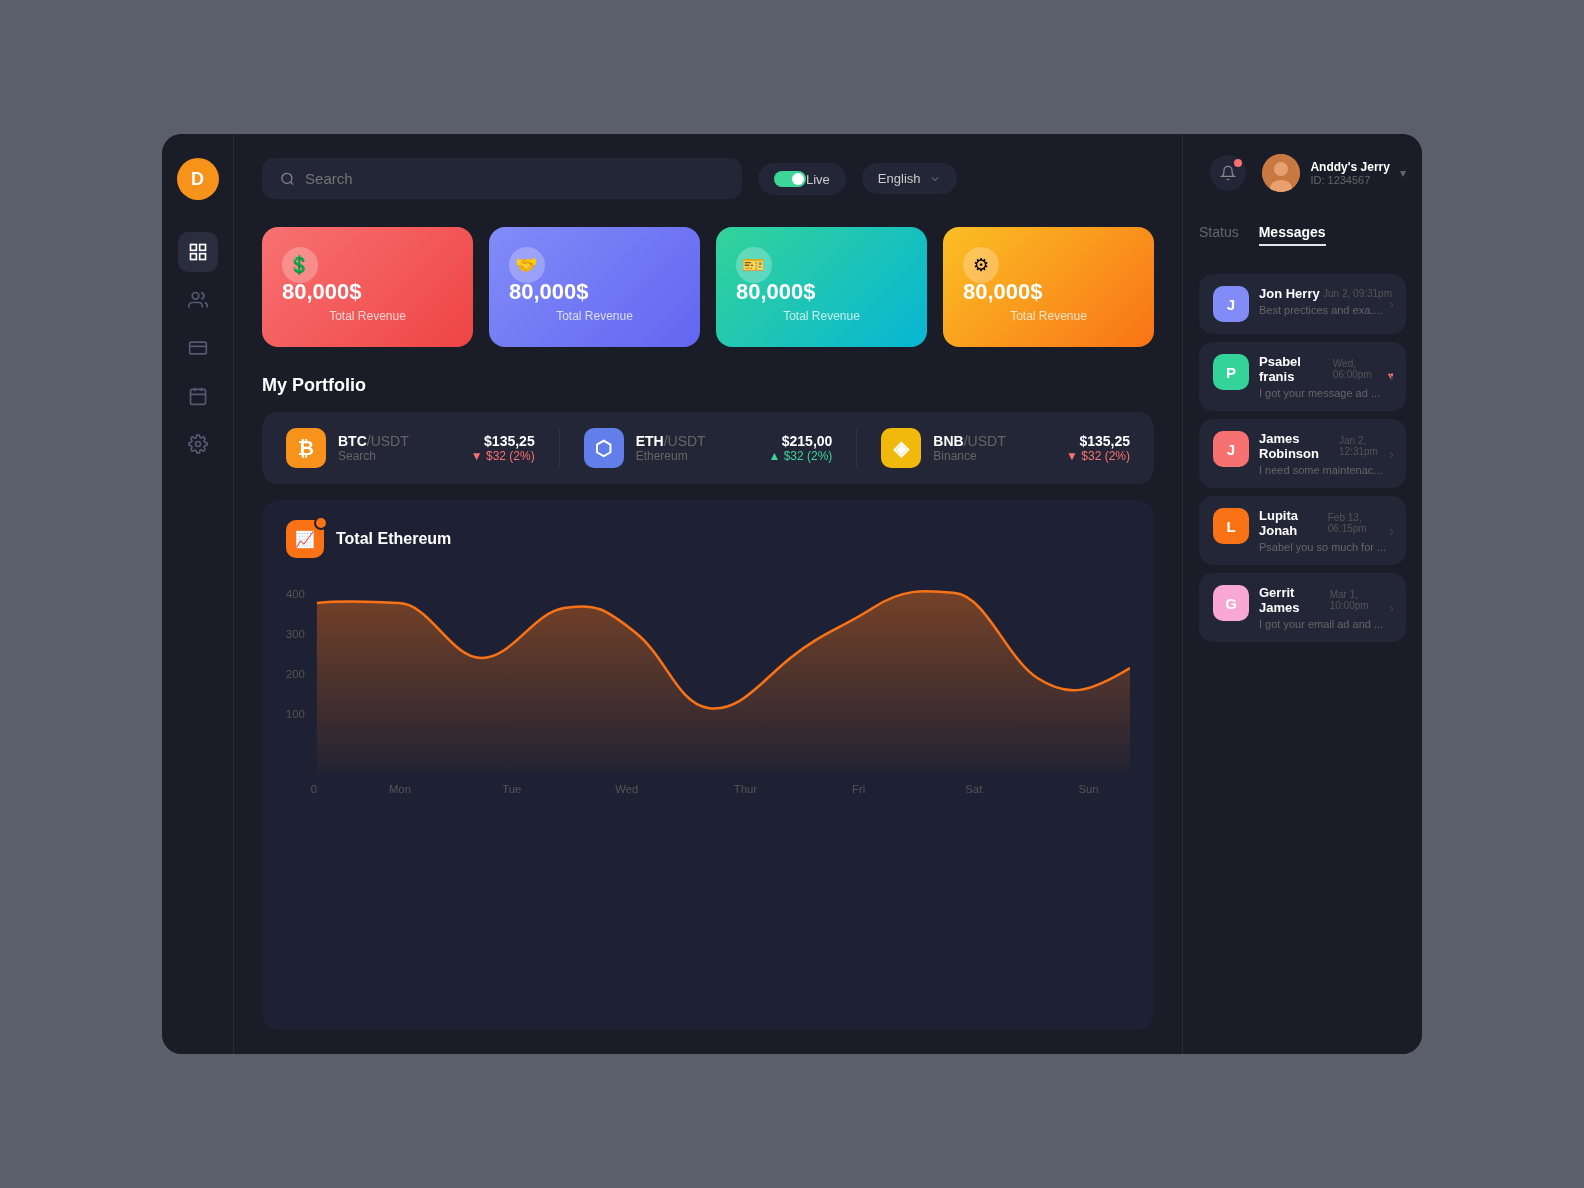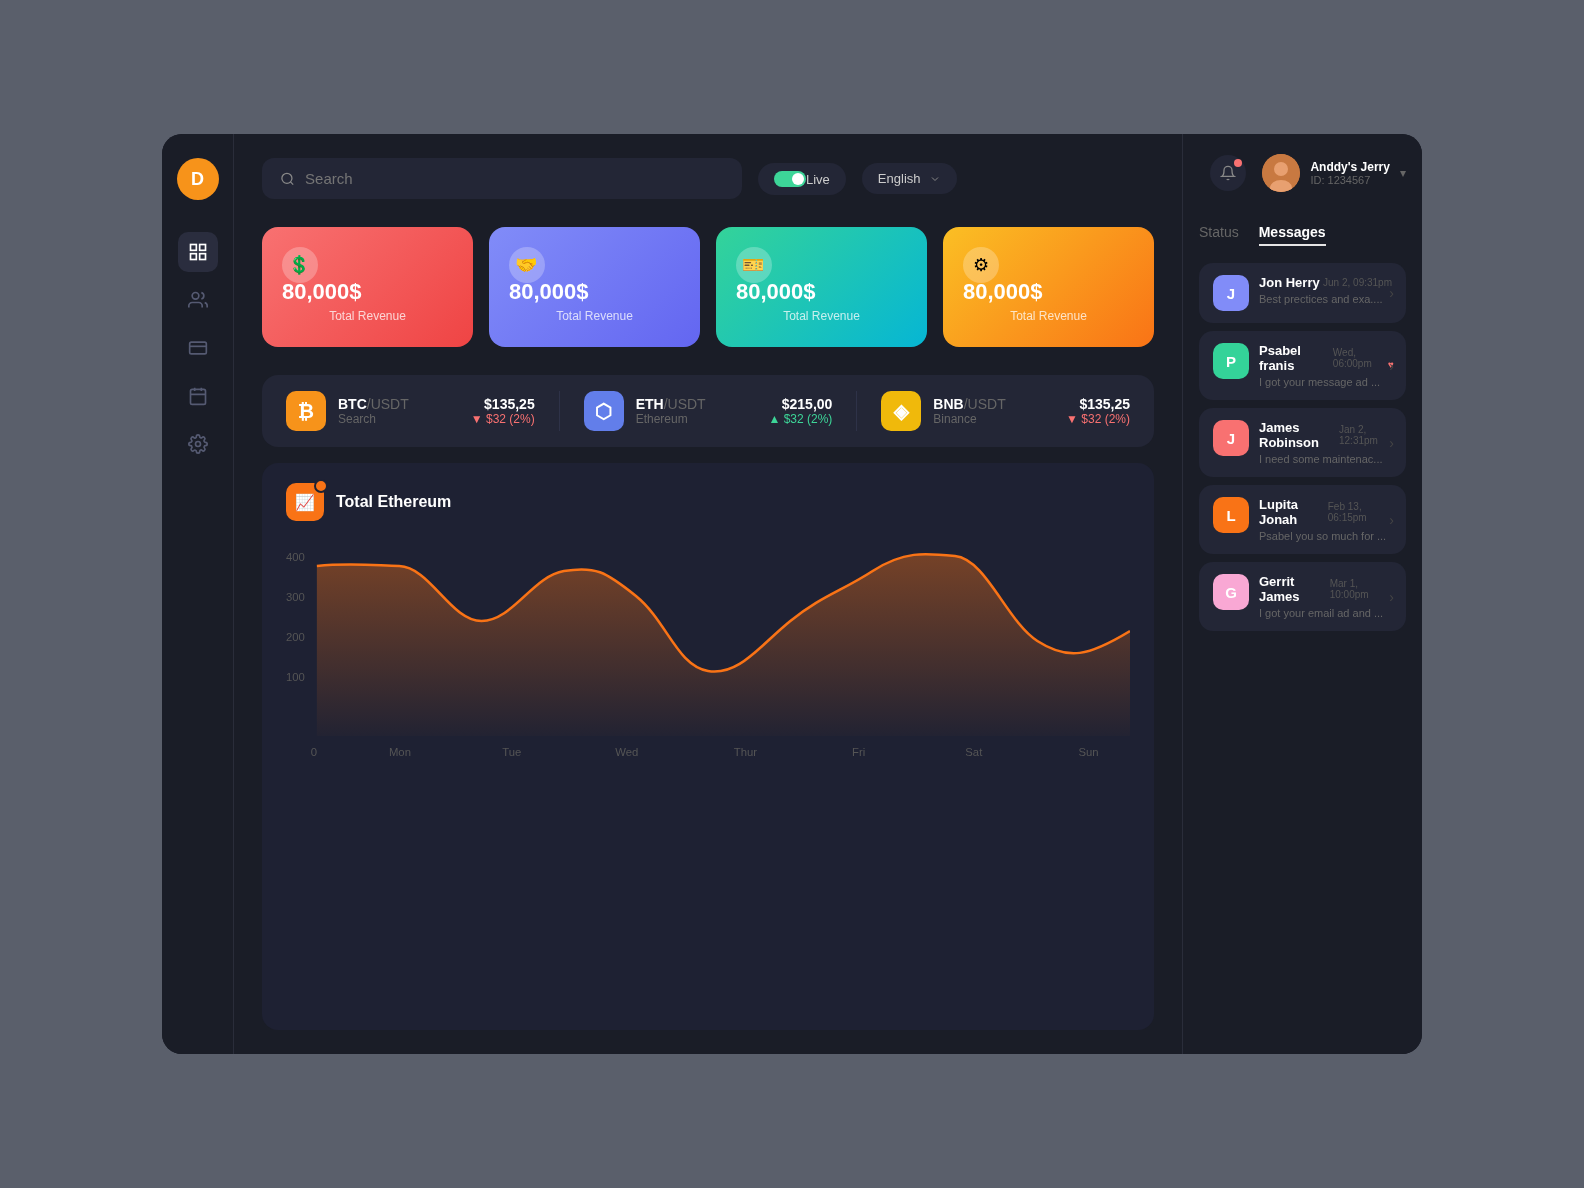--- a/index.html
+++ b/index.html
@@ -332,21 +332,21 @@
     .user-avatar svg { width: 38px; height: 38px; }
     .user-name-wrap { display: flex; flex-direction: column; }
     .user-name { color: #fff; font-size: 12px; font-weight: 600; }
     .user-id { color: #666; font-size: 11px; }
     .chevron { color: #666; font-size: 12px; }
 
     
     .msg-tabs {
       display: flex;
       gap: 20px;
-      margin-bottom: 17px;
+      margin-bottom: 28px;
     }
     .msg-tab {
       color: #666;
       font-size: 14px;
       cursor: pointer;
       padding-bottom: 4px;
     }
     .msg-tab.active {
       color: #fff;
       font-weight: 700;
@@ -492,20 +492,21 @@
         <div class="stat-label">Total Revenue</div>
       </div>
       <div class="stat-card orange">
         <div class="stat-icon">⚙</div>
         <div class="stat-value">80,000$</div>
         <div class="stat-label">Total Revenue</div>
       </div>
     </div>
 
     <div class="portfolio-section">
+      <div class="portfolio-title">My Portfolio</div>
 
       <div class="crypto-pairs">
 
         <div class="crypto-item">
           <div class="crypto-logo btc">₿</div>
           <div class="crypto-info">
             <span class="crypto-name">BTC<span>/USDT</span></span>
             <span class="crypto-sub">Search</span>
           </div>
           <div class="crypto-price">

